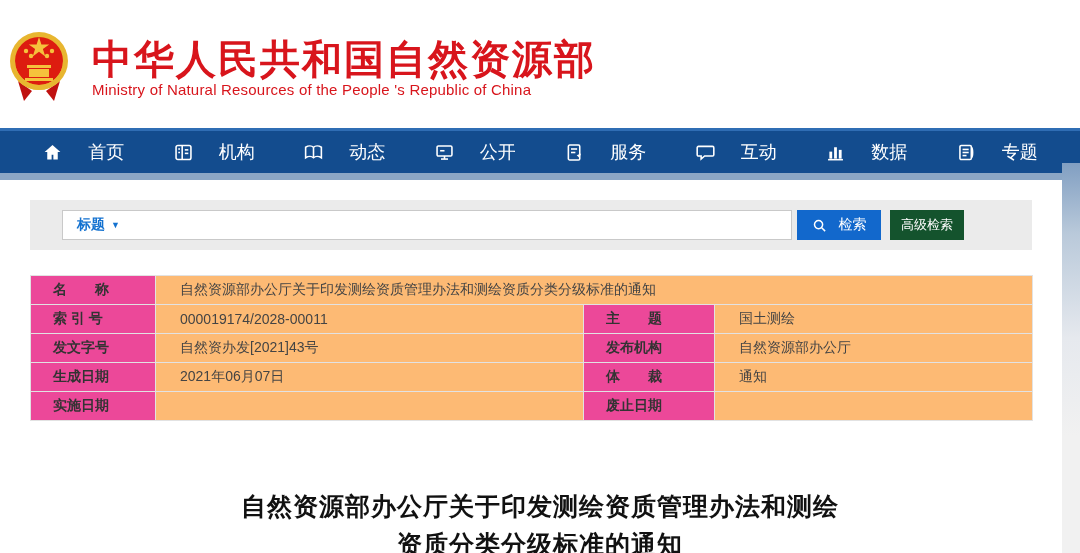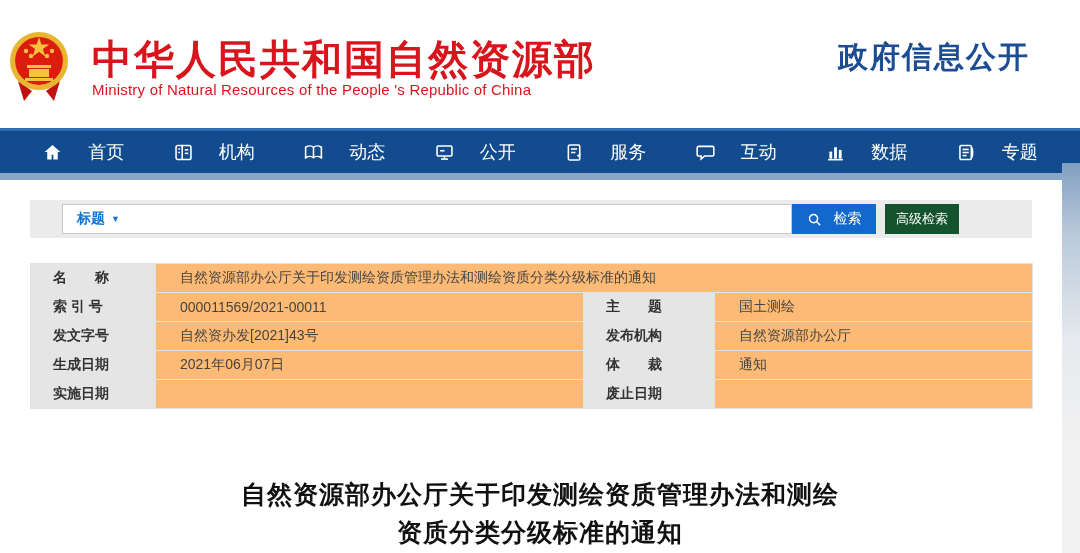--- a/index.html
+++ b/index.html
@@ -40,51 +40,51 @@
   }
   .nav-item {
     display:flex; align-items:center; gap:25px; color:#fff; font-size:18px;
     text-decoration:none; cursor:pointer; line-height:1;
   }
   .nav-item svg { width:21px; height:21px; display:block; }
   .nav-strip { height:7px; background:#8ba6c5; }
 
   
   .search-bar {
-    margin:20px 30px 0 30px; width:1002px; height:38px; background:#ebebeb;
+    margin:20px 30px 0 30px; width:1002px; height:50px; background:#ebebeb;
     display:flex; align-items:center; padding-left:32px;
   }
   .search-input {
     width:730px; height:30px; background:#fff; border:1px solid #c9c9c9;
     display:flex; align-items:center; padding-left:14px; cursor:text;
   }
   .field-selector {
     color:#1472d0; font-size:14px; font-weight:bold; display:flex; align-items:center; gap:6px;
     cursor:pointer;
   }
   .field-selector .arrow { font-size:9px; }
   .btn-search {
-    width:84px; height:30px; background:#1268cc; color:#fff;
+    margin-left:5px; width:84px; height:30px; background:#1268cc; color:#fff;
     border:none; font-size:14px; display:flex; align-items:center; justify-content:center;
     gap:12px; cursor:pointer;
   }
   .btn-search svg { width:15px; height:15px; }
   .btn-advanced {
     margin-left:9px; width:74px; height:30px; background:#14532d; color:#fff;
     border:none; font-size:13px; cursor:pointer;
   }
 
   
   .meta-table {
     margin:25px 30px 0 30px; width:1002px; border-collapse:collapse; table-layout:fixed;
     font-size:14px;
   }
   .meta-table td { border:1px solid #e2e2e2; height:29px; vertical-align:middle; }
   .meta-table td.label {
-    background:#e5e5e5; font-weight:bold; color:#333; padding-left:22px;
+    background:#ec4899; font-weight:bold; color:#333; padding-left:22px;
   }
   .meta-table td.value { color:#444; padding-left:24px; background:#fdba74; }
 
   
   .doc-title {
     margin-top:66px; text-align:center; font-size:25px; font-weight:bold;
     color:#111; line-height:38px; letter-spacing:1px;
   }
 </style>
 </head>
@@ -107,21 +107,20 @@
     <rect x="21" y="44" width="20" height="8" fill="#f5c23c"></rect>
     <rect x="17" y="53" width="28" height="3" fill="#f5c23c"></rect>
     <path d="M7 36 a24 24 0 0 0 48 0 l3 2 a27 27 0 0 1 -54 0 Z" fill="#e8b630"></path>
   </svg>
 
   <div class="title-block">
     <div class="site-title">中华人民共和国自然资源部</div>
     <div class="site-subtitle">Ministry of Natural Resources of the People 's Republic of China</div>
   </div>
 
-  <div class="section-title">政府信息公开</div>
 </div>
 
 <div class="nav">
   <a class="nav-item">
     <svg viewBox="0 0 24 24">
       <path d="M12 3.5 L3 11.5 h3 v8.5 h5 v-5.5 h2 v5.5 h5 v-8.5 h3 Z" fill="#fff"></path>
     </svg>
     <span>首页</span>
   </a>
   <a class="nav-item">
@@ -212,21 +211,21 @@
       <col style="width:131px">
       <col style="width:318px">
     </colgroup>
   <tbody>
       <tr>
     <td class="label">名　　称</td>
     <td class="value" colspan="3">自然资源部办公厅关于印发测绘资质管理办法和测绘资质分类分级标准的通知</td>
   </tr>
   <tr>
     <td class="label">索 引 号</td>
-    <td class="value">000011569/2021-00011</td>
+    <td class="value">000019174/2028-00011</td>
     <td class="label">主　　题</td>
     <td class="value">国土测绘</td>
   </tr>
   <tr>
     <td class="label">发文字号</td>
     <td class="value">自然资办发[2021]43号</td>
     <td class="label">发布机构</td>
     <td class="value">自然资源部办公厅</td>
   </tr>
   <tr>

